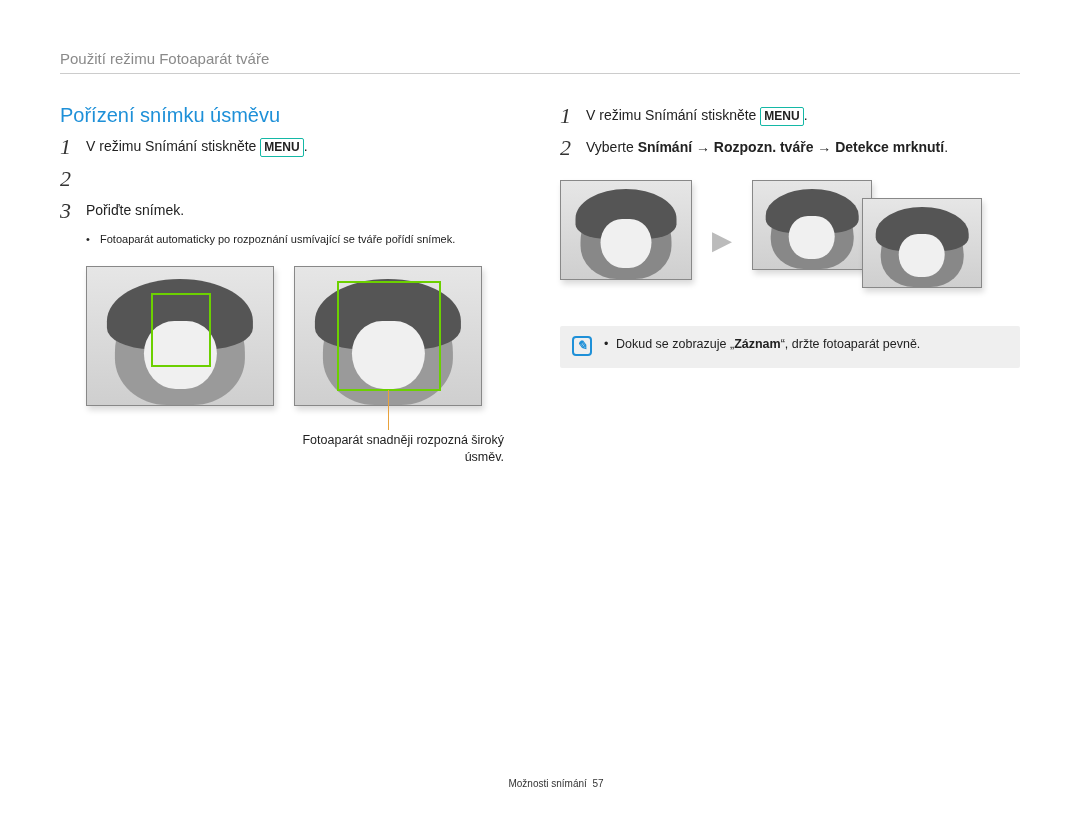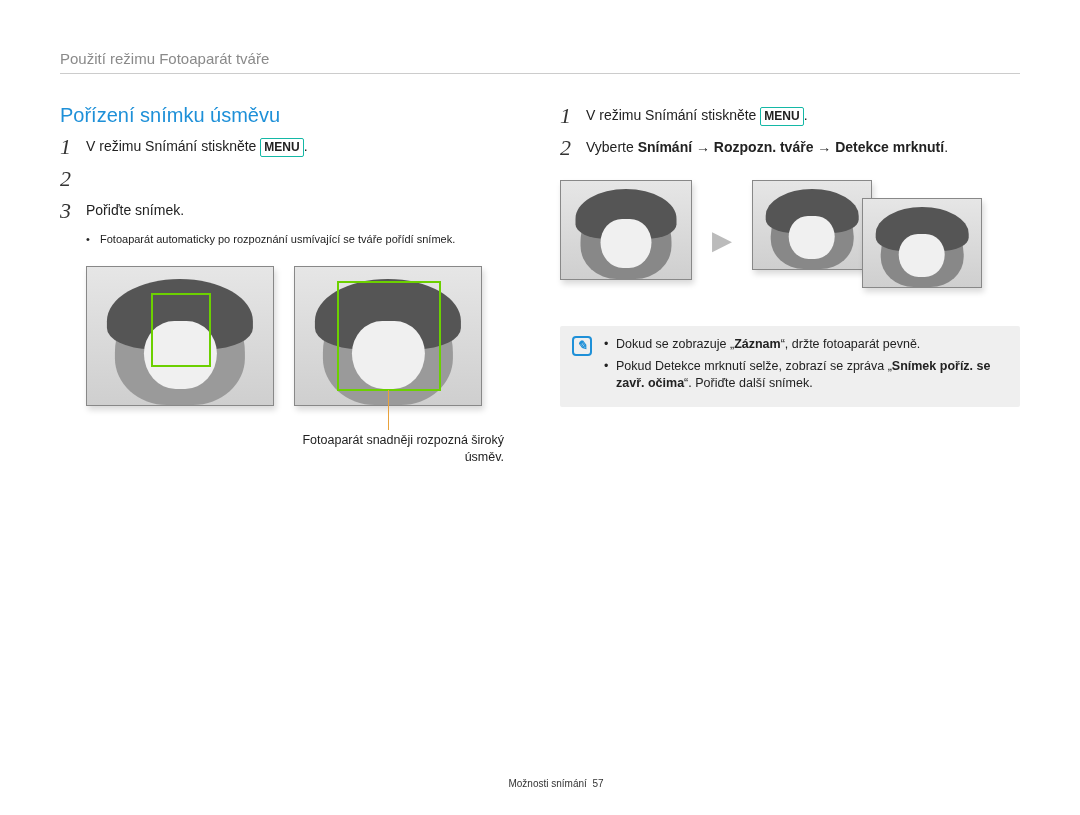--- a/index.html
+++ b/index.html
@@ -277,23 +277,20 @@
         </div>
       </div>
     </div>
 
     <div class="note-box">
       <div class="note-icon">✎</div>
       <ul class="note-list">
         <li>
           <span>Dokud se zobrazuje „</span><b>Záznam</b><span>“, držte fotoaparát pevně.</span>
         </li>
-        <li>
-          <span>Pokud Detekce mrknutí selže, zobrazí se zpráva „</span><b>Snímek poříz. se zavř. očima</b><span>“. Pořiďte další snímek.</span>
-        </li>
       </ul>
     </div>
   </div>
 
 </div>
 
 <div class="footer">
   <span>Možnosti snímání</span>&nbsp;&nbsp;<span>57</span>
 </div>
 

